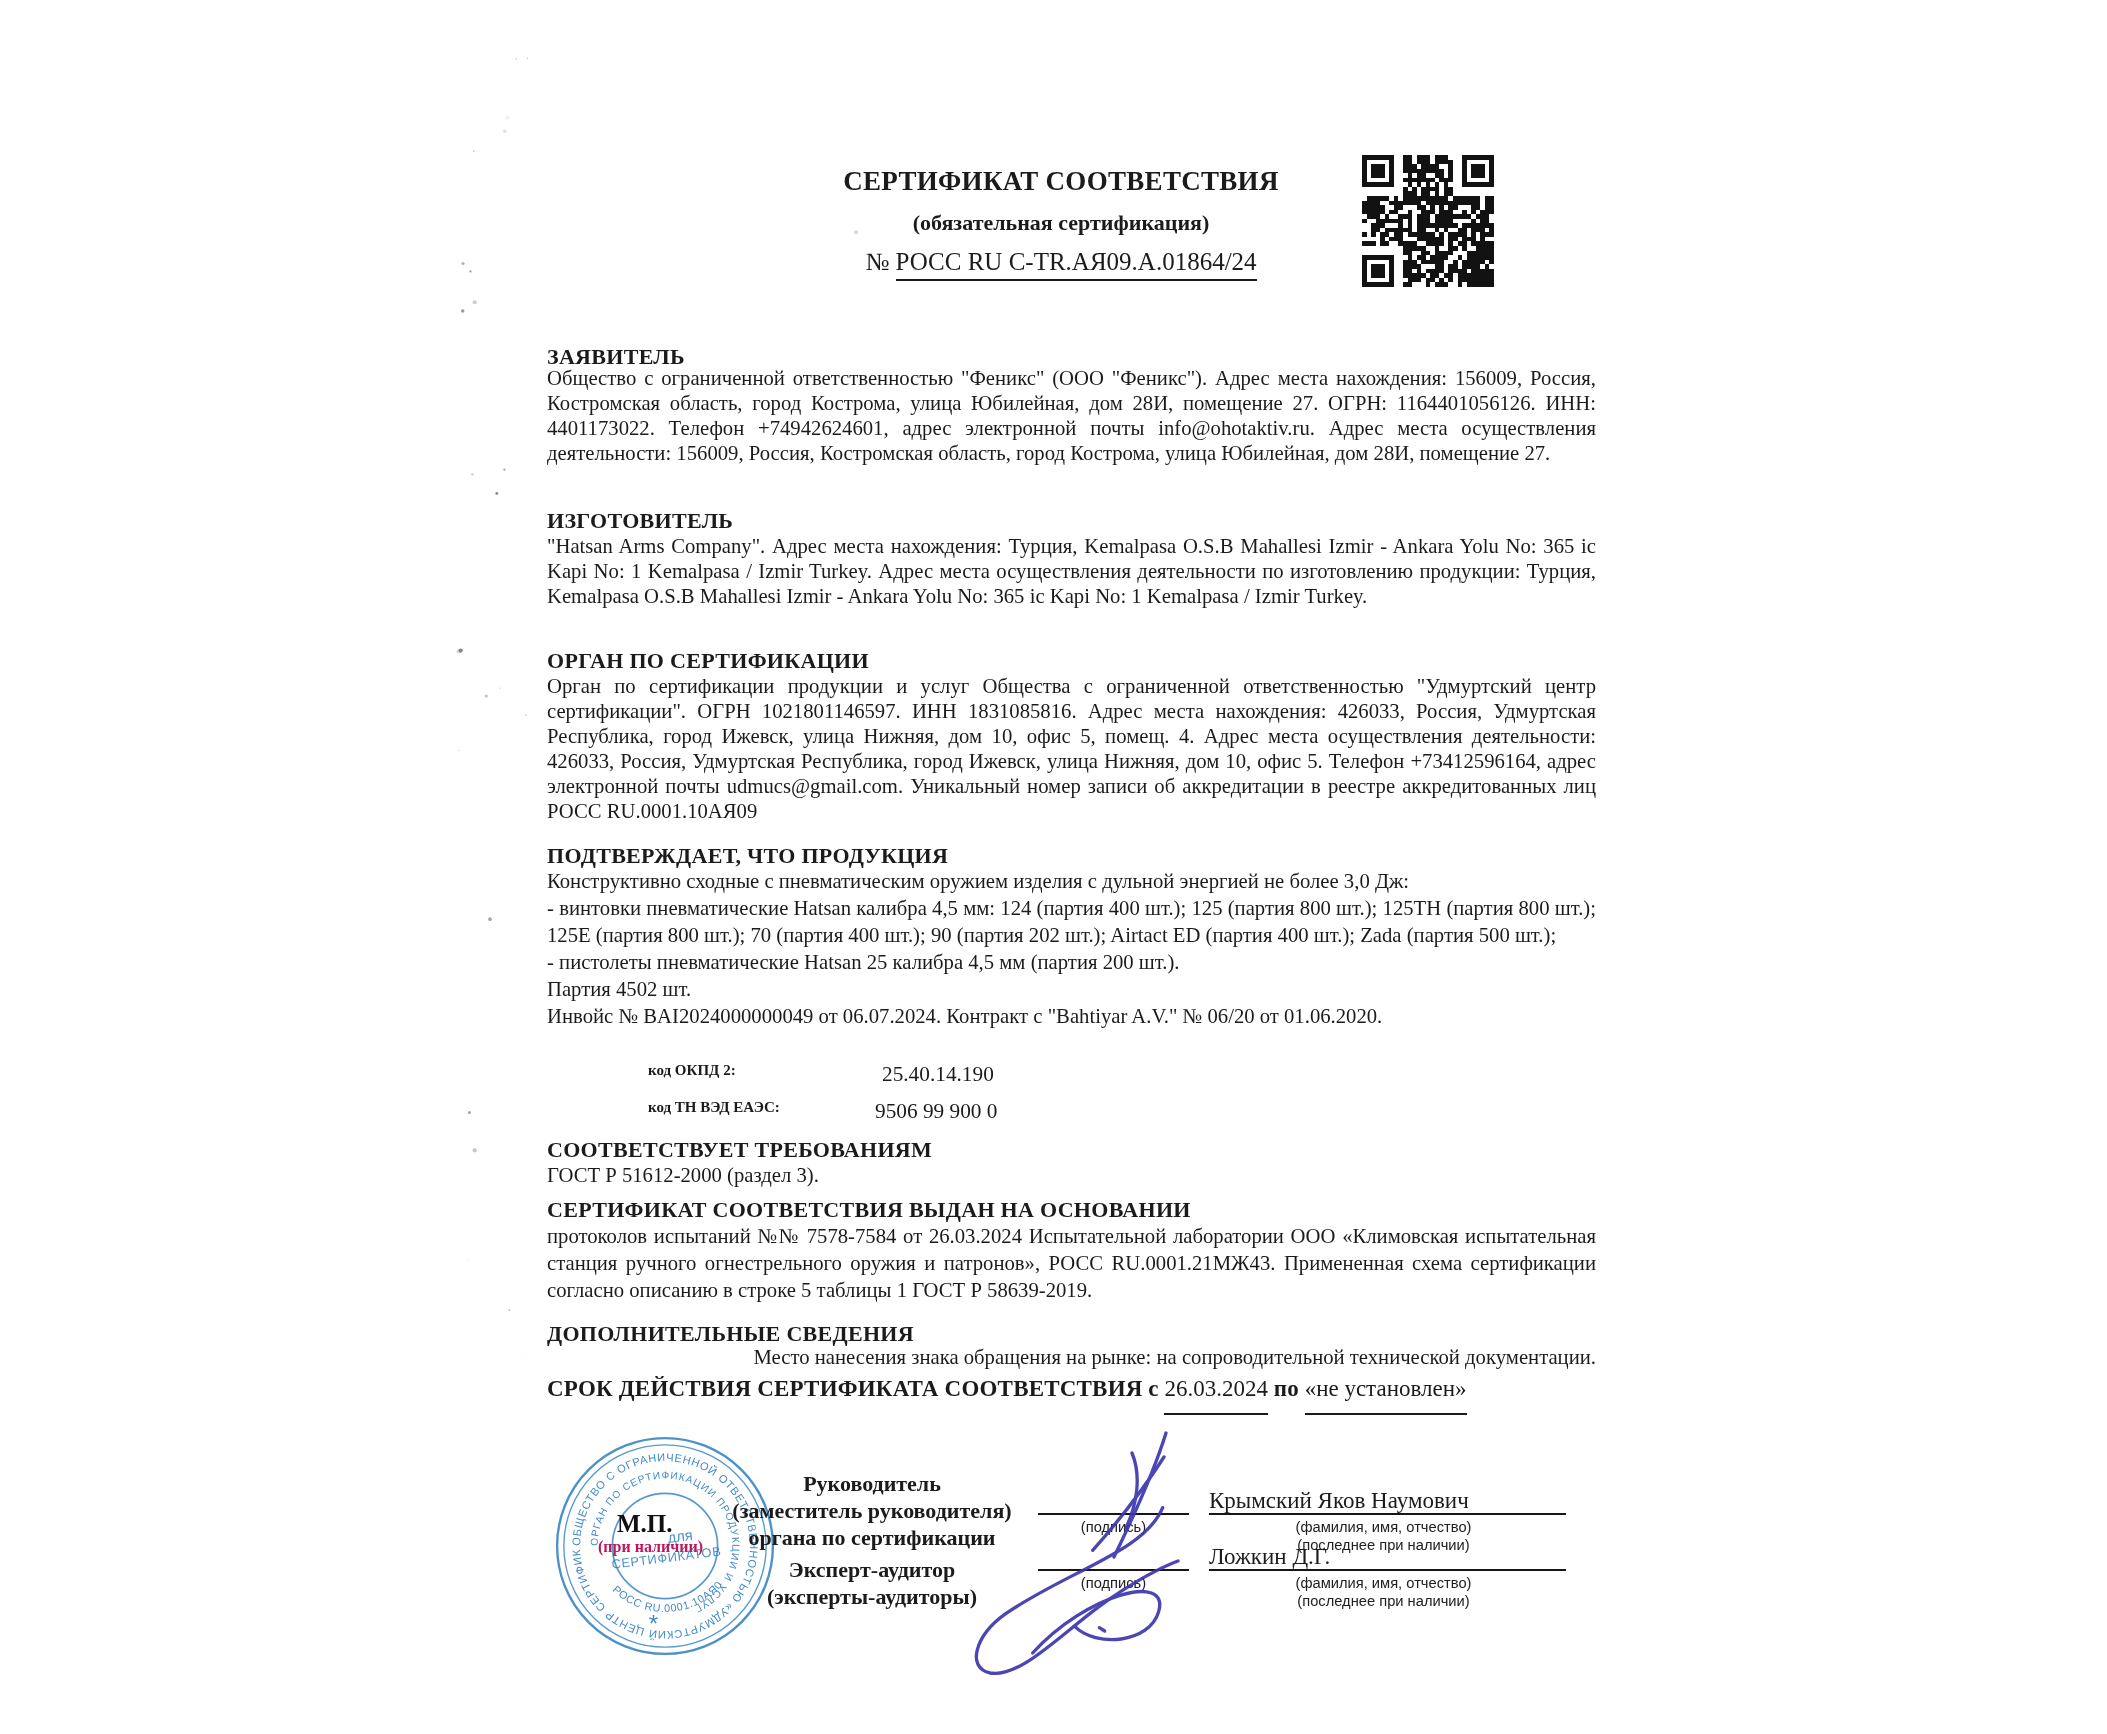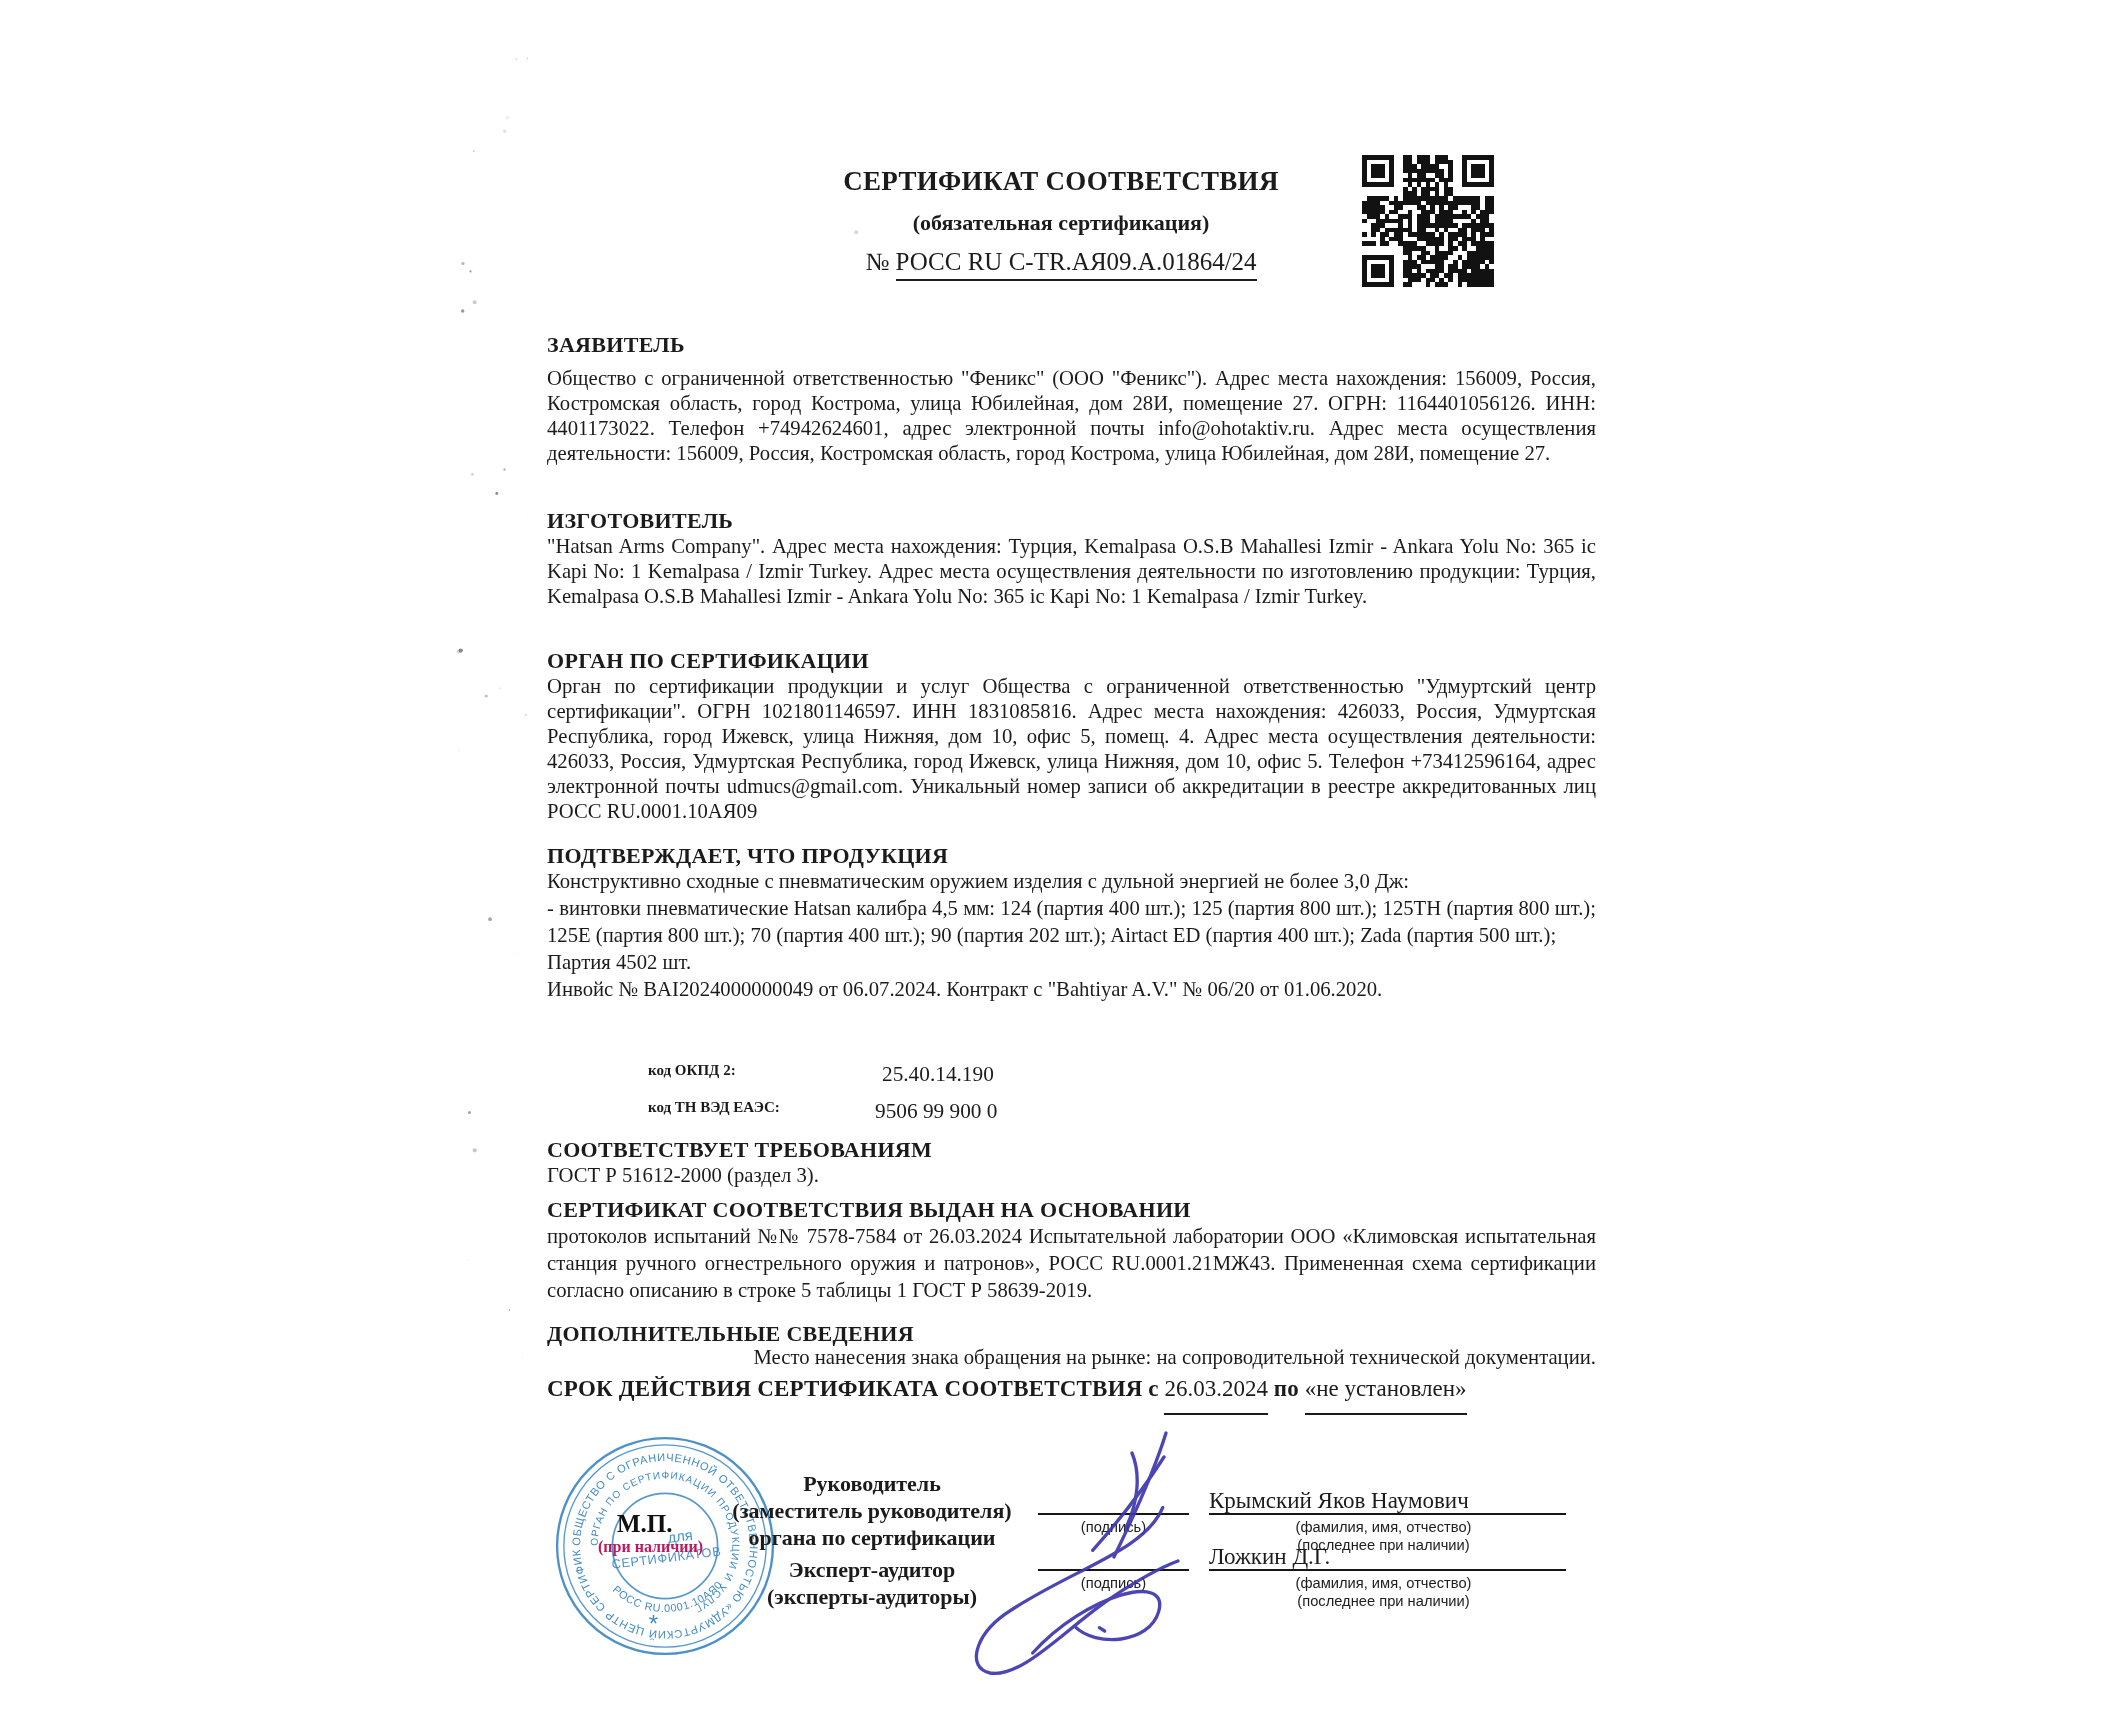--- a/index.html
+++ b/index.html
@@ -584,33 +584,34 @@
       <rect x="122.90" y="191.17" width="6.83" height="6.83" fill="#121212"></rect>
       <rect x="143.38" y="191.17" width="6.83" height="6.83" fill="#121212"></rect>
       <rect x="157.03" y="191.17" width="6.83" height="6.83" fill="#121212"></rect>
       <rect x="163.86" y="191.17" width="6.83" height="6.83" fill="#121212"></rect>
       <rect x="170.69" y="191.17" width="6.83" height="6.83" fill="#121212"></rect>
       <rect x="177.52" y="191.17" width="6.83" height="6.83" fill="#121212"></rect>
       <rect x="184.34" y="191.17" width="6.83" height="6.83" fill="#121212"></rect>
       <rect x="191.17" y="191.17" width="6.83" height="6.83" fill="#121212"></rect>
     </svg>
 
-  <div class="abs sec-h" style="left:547px;top:332px;">ЗАЯВИТЕЛЬ</div>
+  <div class="abs sec-h" style="left:547px;top:344px;">ЗАЯВИТЕЛЬ</div>
   <div class="abs body-text" style="left:547px;top:366px;">Общество с ограниченной ответственностью "Феникс" (ООО "Феникс"). Адрес места нахождения: 156009, Россия, Костромская область, город Кострома, улица Юбилейная, дом 28И, помещение 27. ОГРН: 1164401056126. ИНН: 4401173022. Телефон +74942624601, адрес электронной почты info@ohotaktiv.ru. Адрес места осуществления деятельности: 156009, Россия, Костромская область, город Кострома, улица Юбилейная, дом 28И, помещение 27.</div>
 
   <div class="abs sec-h" style="left:547px;top:508px;">ИЗГОТОВИТЕЛЬ</div>
   <div class="abs body-text" style="left:547px;top:534px;">"Hatsan Arms Company". Адрес места нахождения: Турция, Kemalpasa O.S.B Mahallesi Izmir - Ankara Yolu No: 365 ic Kapi No: 1 Kemalpasa / Izmir Turkey. Адрес места осуществления деятельности по изготовлению продукции: Турция, Kemalpasa O.S.B Mahallesi Izmir - Ankara Yolu No: 365 ic Kapi No: 1 Kemalpasa / Izmir Turkey.</div>
 
   <div class="abs sec-h" style="left:547px;top:648px;">ОРГАН ПО СЕРТИФИКАЦИИ</div>
   <div class="abs body-text" style="left:547px;top:674px;">Орган по сертификации продукции и услуг Общества с ограниченной ответственностью "Удмуртский центр сертификации". ОГРН 1021801146597. ИНН 1831085816. Адрес места нахождения: 426033, Россия, Удмуртская Республика, город Ижевск, улица Нижняя, дом 10, офис 5, помещ. 4. Адрес места осуществления деятельности: 426033, Россия, Удмуртская Республика, город Ижевск, улица Нижняя, дом 10, офис 5. Телефон +73412596164, адрес электронной почты udmucs@gmail.com. Уникальный номер записи об аккредитации в реестре аккредитованных лиц РОСС RU.0001.10АЯ09</div>
 
   <div class="abs sec-h" style="left:547px;top:843px;">ПОДТВЕРЖДАЕТ, ЧТО ПРОДУКЦИЯ</div>
   <div class="abs prod-lines" style="left:547px;top:868px;">
     <div>Конструктивно сходные с пневматическим оружием изделия с дульной энергией не более 3,0 Дж:</div>
     <div>- винтовки пневматические Hatsan калибра 4,5 мм: 124 (партия 400 шт.); 125 (партия 800 шт.); 125TH (партия 800 шт.); 125E (партия 800 шт.); 70 (партия 400 шт.); 90 (партия 202 шт.); Airtact ED (партия 400 шт.); Zada (партия 500 шт.);</div>
+    <div>- пистолеты пневматические Hatsan 25 калибра 4,5 мм (партия 200 шт.).</div>
     <div>Партия 4502 шт.</div>
     <div>Инвойс № BAI2024000000049 от 06.07.2024. Контракт с "Bahtiyar A.V." № 06/20 от 01.06.2020.</div>
   </div>
 
   <div class="abs code-label" style="left:648px;top:1062px;">код ОКПД 2:</div>
   <div class="abs code-value" style="left:882px;top:1062px;">25.40.14.190</div>
   <div class="abs code-label" style="left:648px;top:1099px;">код ТН ВЭД ЕАЭС:</div>
   <div class="abs code-value" style="left:875px;top:1099px;">9506 99 900 0</div>
 
   <div class="abs sec-h" style="left:547px;top:1137px;">СООТВЕТСТВУЕТ ТРЕБОВАНИЯМ</div>

